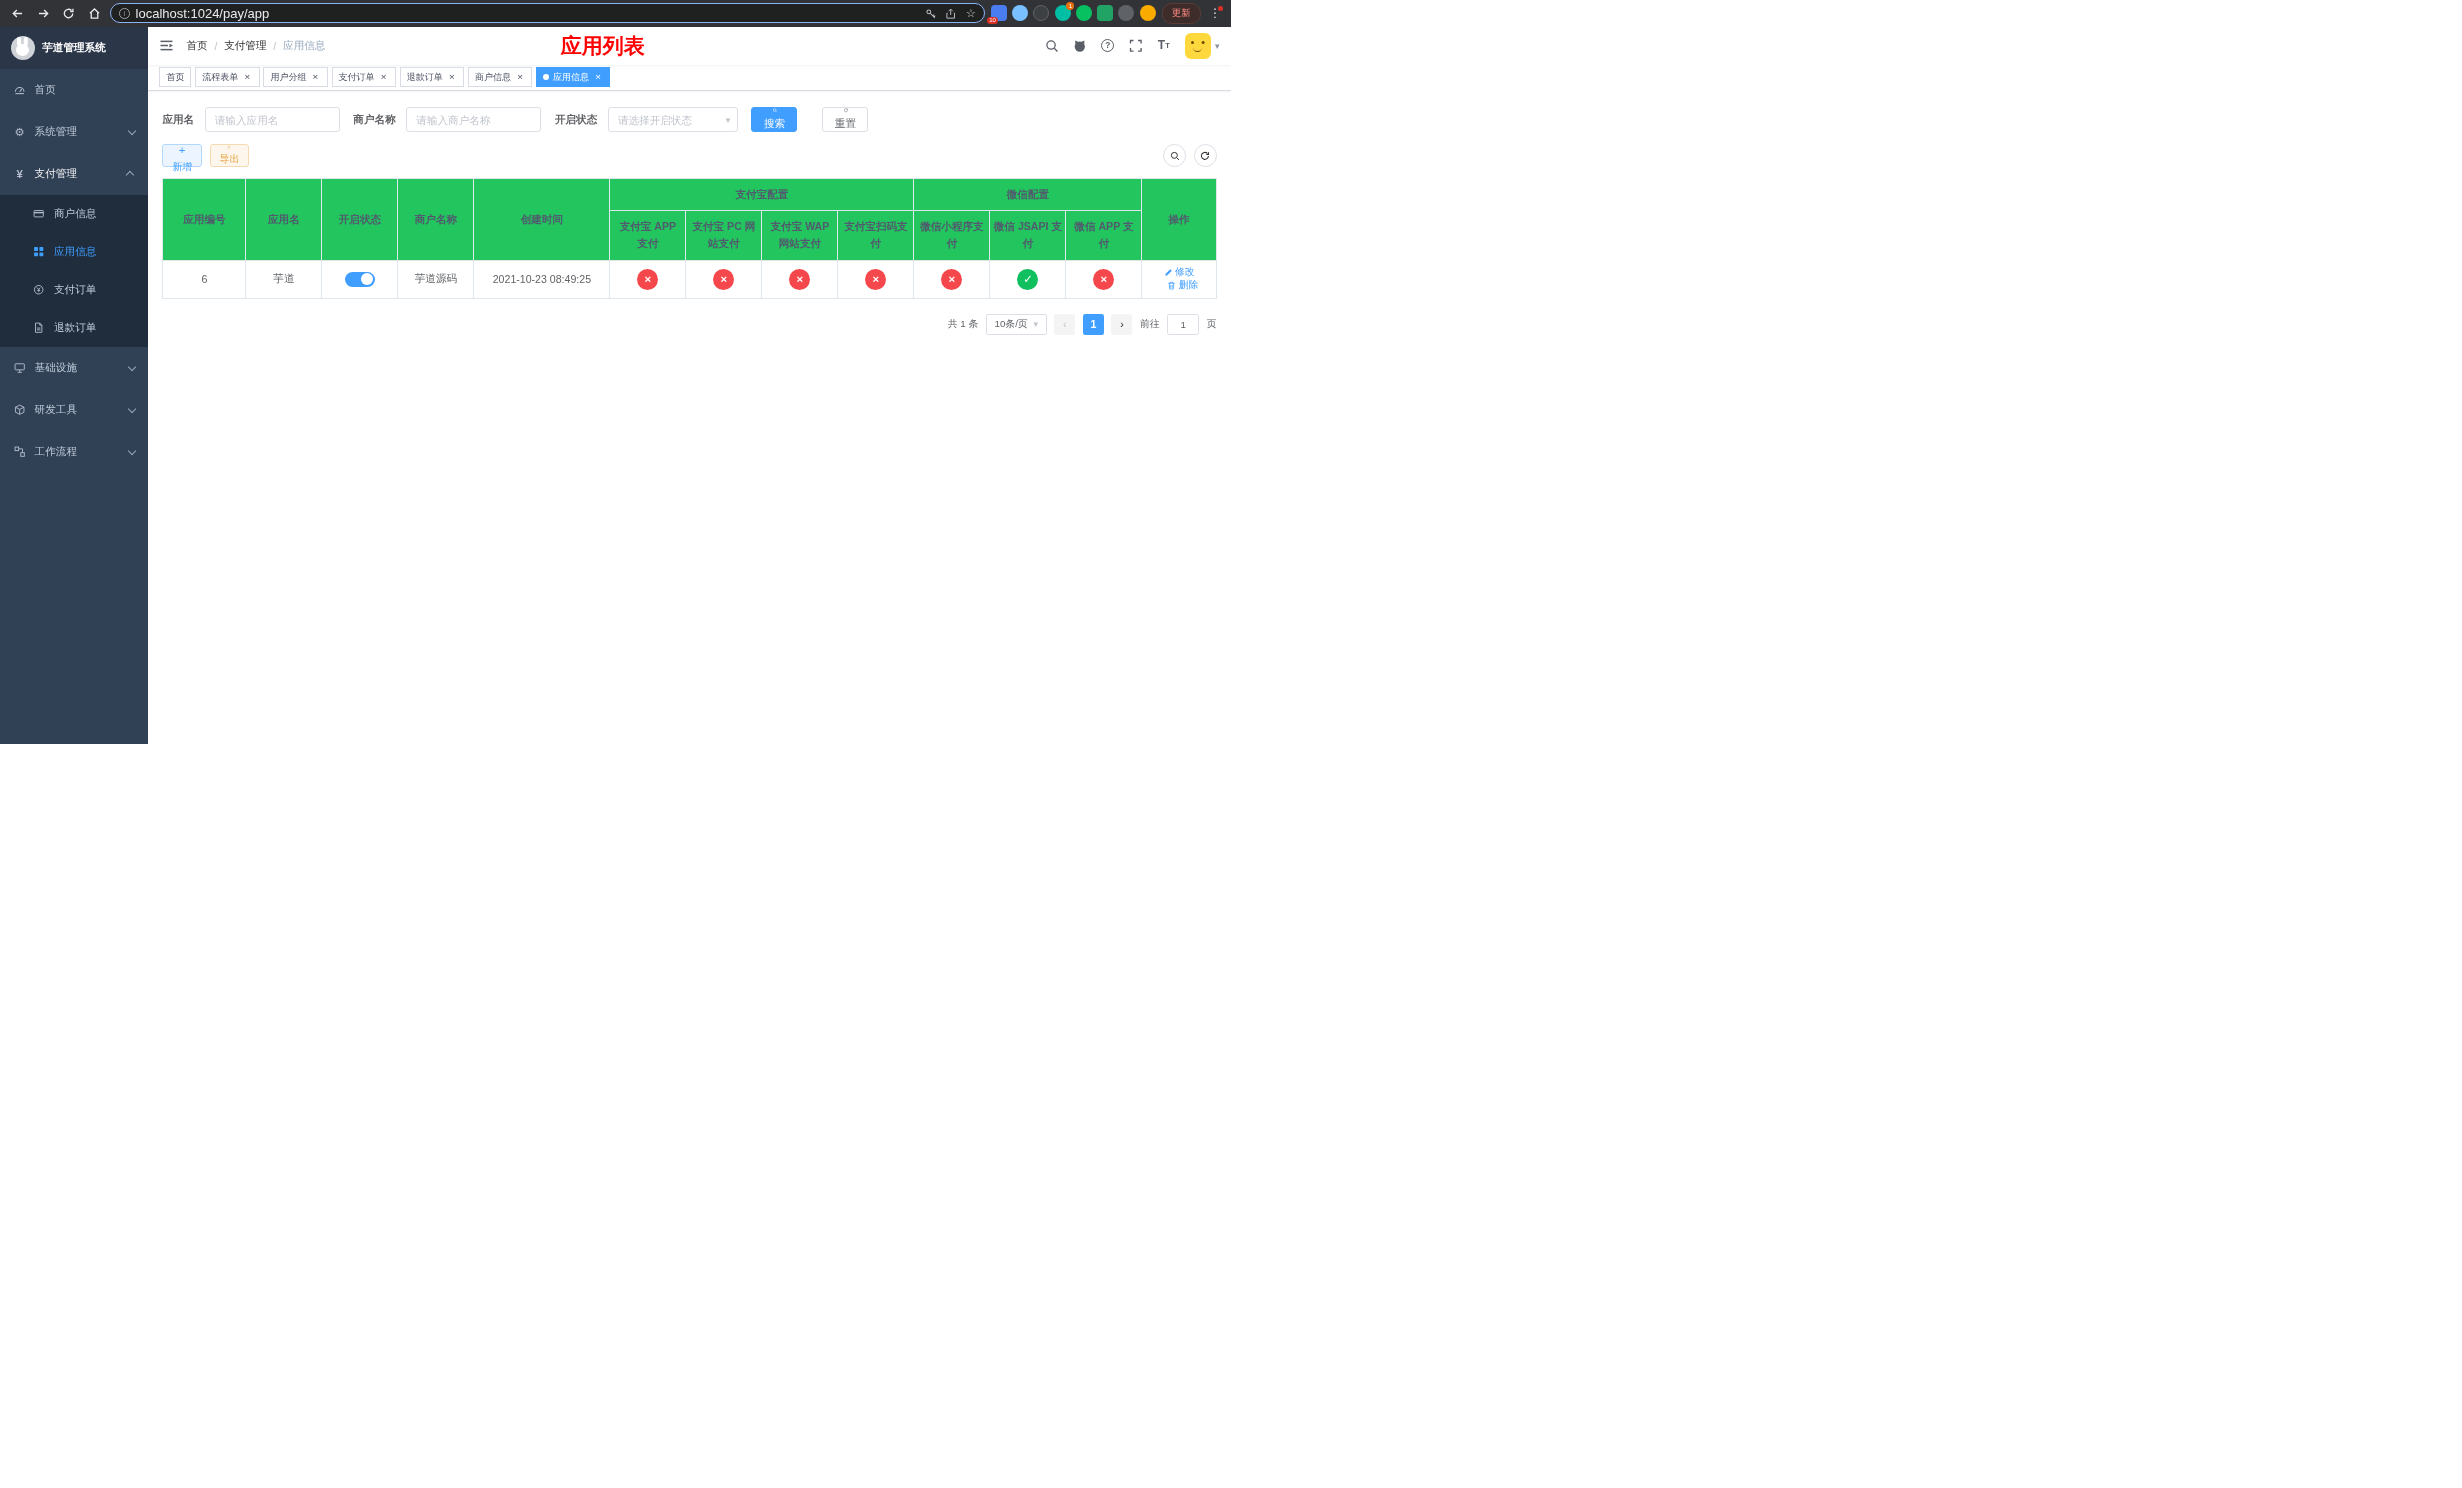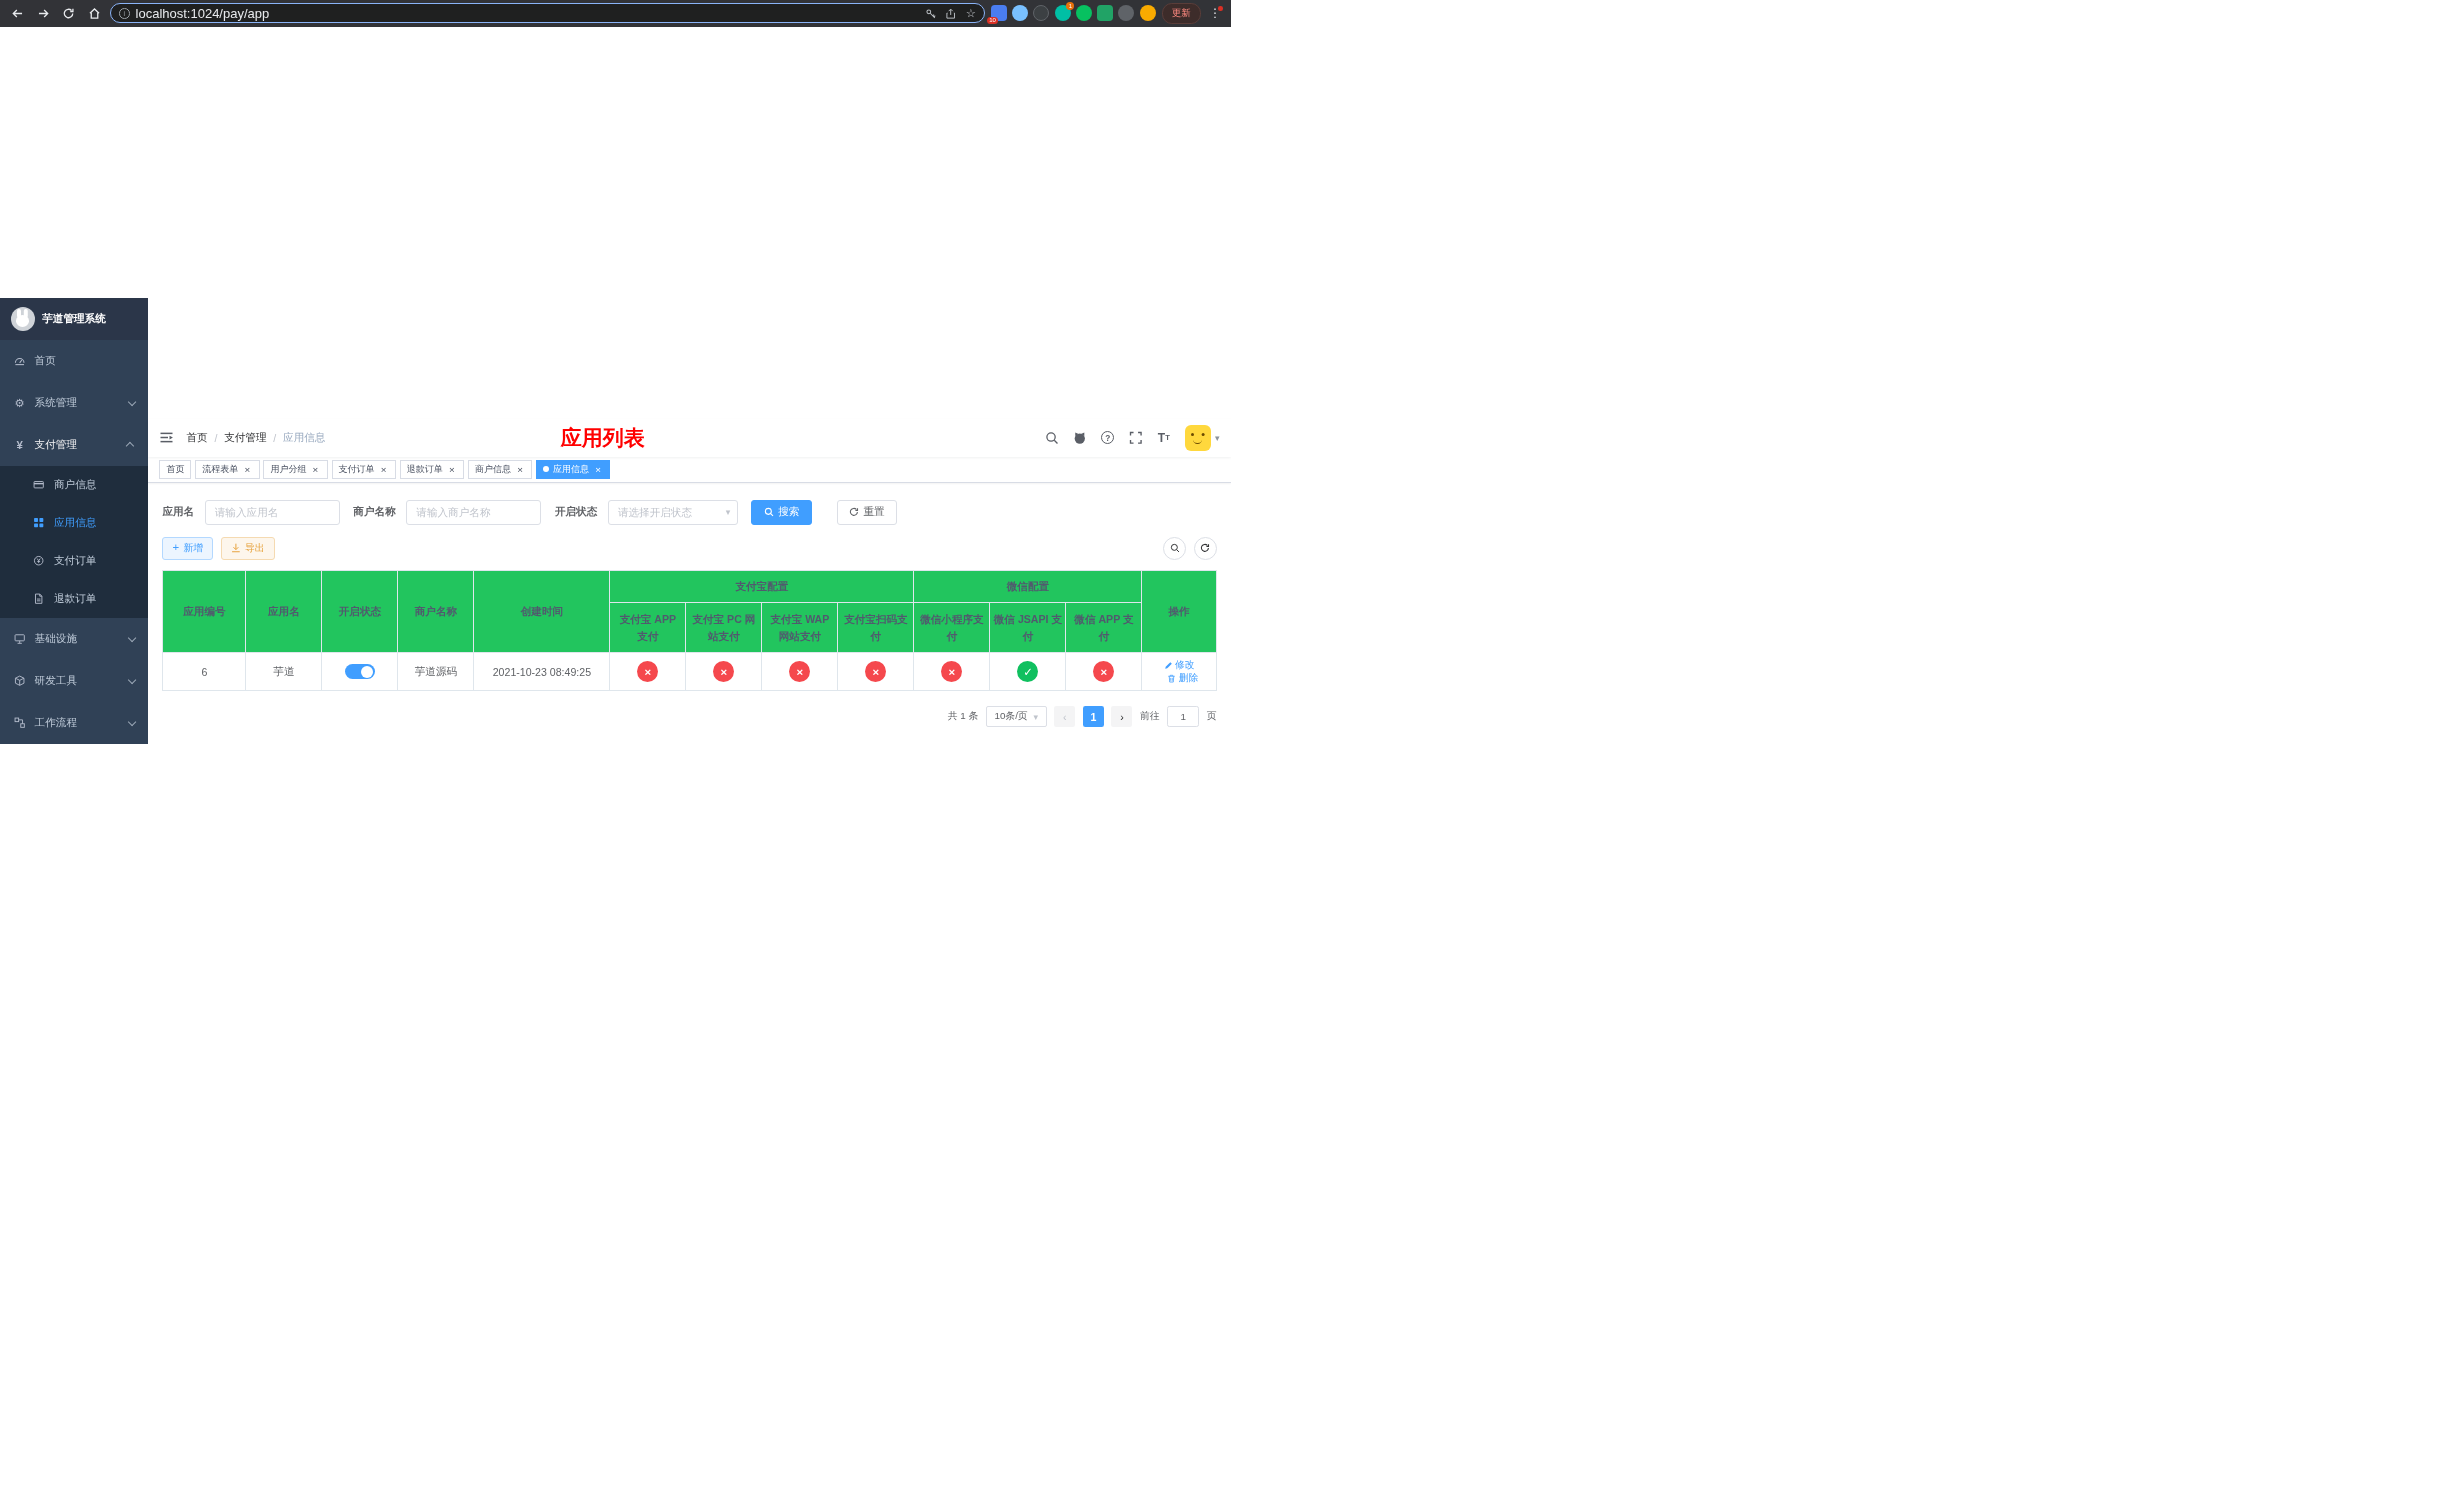--- a/index.html
+++ b/index.html
@@ -28,21 +28,21 @@
     font-size:6px; font-style:normal; border-radius:4.5px; padding:0.8px 2.3px; line-height:1; }
   .ext .badge.tr { bottom:auto; left:auto; top:-3px; right:-3.8px; background:#e8710a; }
   .update-chip { background:#3d2c2a; border:0.8px solid #5a3d39; color:#ff8a80; font-size:9.5px;
     border-radius:9.8px; padding:3px 9px; cursor:pointer; white-space:nowrap; }
   .menu-dots { border:none; background:transparent; color:#e8eaed; font-size:12px; width:16.7px;
     position:relative; cursor:pointer; }
   .menu-dots::after { content:""; position:absolute; top:0; right:0.8px; width:4.5px; height:4.5px;
     border-radius:50%; background:#d93025; }
 
   
-  .app { flex:1; display:flex; min-height:0;align-items:flex-end; }
+  .app { flex:1; display:flex; min-height:0; }
 
   
   .sidebar { width:148px; background:#304156; color:#bfcbd9; flex-shrink:0; overflow:hidden; }
   .logo-bar { height:42px; display:flex; align-items:center; gap:7.6px; padding:0 10.6px; background:#2b3649; cursor:pointer; }
   .logo-avatar { width:24px; height:24px; border-radius:50%; background:#cfd3d8; position:relative; overflow:hidden; flex-shrink:0; }
   .logo-avatar::before { content:""; position:absolute; left:6.8px; top:1.5px; width:3.8px; height:9px;
     background:#fff; border-radius:2.3px; box-shadow:6.8px 0 0 #fff; }
   .logo-avatar::after { content:""; position:absolute; left:5.3px; top:8.3px; width:13.6px; height:12px;
     background:#fff; border-radius:50%; }
   .logo-title { color:#fff; font-size:10.6px; font-weight:700; white-space:nowrap; }
@@ -102,21 +102,21 @@
   .filter-bar { display:flex; align-items:center; flex-wrap:nowrap; }
   .filter-item { display:flex; align-items:center; margin-right:13.6px; }
   .filter-item label { font-size:10.6px; font-weight:700; color:#606266; margin-right:10.6px; white-space:nowrap; }
   .el-input { height:25px; width:135px; border:0.8px solid #dcdfe6; border-radius:3px; padding:0 9px;
     font-size:10.6px; color:#606266; outline:none; background:#fff; }
   .el-input::placeholder { color:#c0c4cc; }
   .el-select { position:relative; display:inline-flex; align-items:center; }
   .el-select .el-input { width:130px; padding-right:21px; }
   .sel-caret { position:absolute; right:7.6px; color:#c0c4cc; font-size:9px; font-style:normal; pointer-events:none; }
   .btn { display:inline-flex; align-items:center; gap:4.5px; height:25px; padding:0 11.4px;
-    border-radius:3px; font-size:10.6px; cursor:pointer; border:0.8px solid transparent; white-space:nowrap; }
+    border-radius:3px; font-size:10.6px; cursor:pointer; border:0.8px solid transparent; white-space:nowrap;flex-direction:column; }
   .btn svg { width:9.8px; height:9.8px; }
   .btn.primary { background:#409eff; border-color:#409eff; color:#fff; }
   .btn.default { background:#fff; border-color:#dcdfe6; color:#606266; }
   .btn.default { margin-left:25px; }
 
   .toolbar { display:flex; align-items:center; margin-top:12px; }
   .btn.sm { height:23px; padding:0 9px; font-size:9.8px; }
   .btn.plain-primary { background:#ecf5ff; border-color:#b3d8ff; color:#409eff; }
   .btn.plain-warning { background:#fdf6ec; border-color:#f5dab1; color:#e6a23c; margin-left:7.6px; }
   .btn .plus-g { font-size:11.4px; font-style:normal; line-height:1; }

